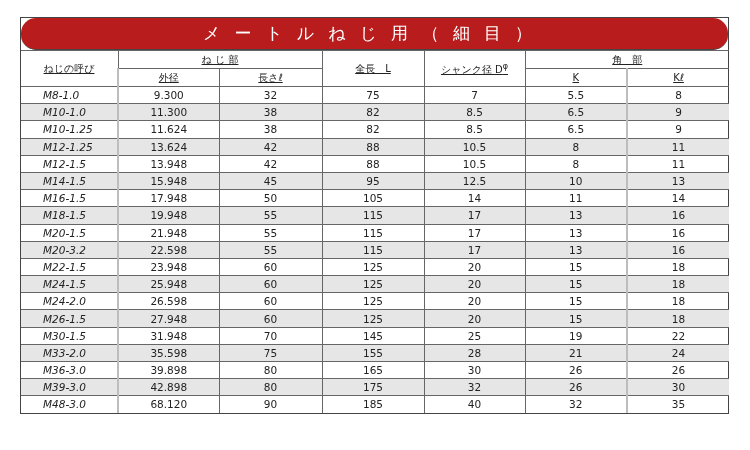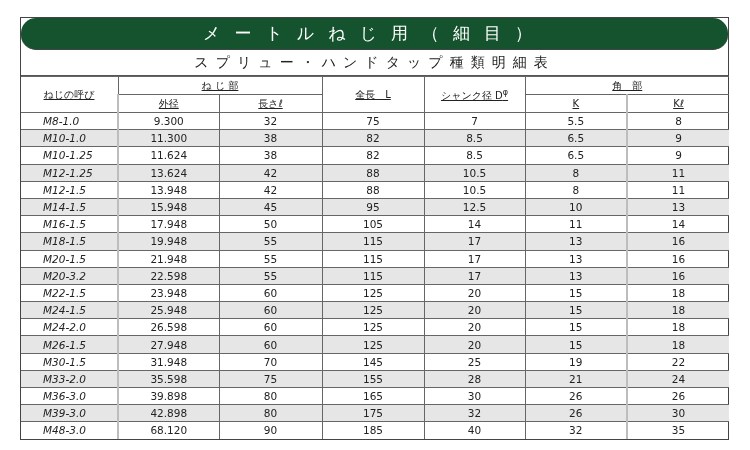--- a/index.html
+++ b/index.html
@@ -1,37 +1,36 @@
 <!DOCTYPE html>
 <html><head>
 <meta charset="utf-8">
 <style>
   html, body { margin:0; padding:0; background:#ffffff; }
   body { width:750px; height:450px; position:relative; font-family:"DejaVu Sans", sans-serif; color:#222; overflow:hidden; }
   .wrap { position:absolute; left:20px; top:17px; width:709px; border:1.5px solid #444; box-sizing:border-box; }
-  .title { height:31px; background:#14532d; color:#fff; text-align:center; font-size:17px; line-height:31px; letter-spacing:14px; border-bottom:1px solid #444;border-radius:15px; }
+  .title { height:31px; background:#b91c1c; color:#fff; text-align:center; font-size:17px; line-height:31px; letter-spacing:14px; border-bottom:1px solid #444;border-radius:15px; }
   .subtitle { height:25px; background:#fff; text-align:center; font-size:14px; line-height:25px; letter-spacing:7px; border-bottom:1px solid #555; }
   table { border-collapse:collapse; width:100%; table-layout:fixed; font-size:10.5px; }
   th, td { border:1px solid #666; padding:0; text-align:center; font-weight:normal; height:16.2px; line-height:16px; }
   th { font-size:10px;text-decoration:underline; }
   .hdr-top th.span2 { height:35px; }
   td.name { text-align:left; padding-left:22px;font-style:italic; }
   tr.alt td { background:#e6e6e6; }
   table tr > *:first-child { border-left:none; }
   table tr > *:last-child { border-right:none; }
   tbody tr:last-child td { border-bottom:none; }
   .thick-l { border-left:2px solid #bdbdbd !important;margin-top:35px; }
   sup { font-size:8px; }
 </style>
 </head>
 <body>
 
 <div class="wrap">
   <div class="title">メートルねじ用（細目）</div>
-  <div class="subtitle">スプリュー・ハンドタップ種類明細表</div>
   <table>
     <colgroup>
       <col style="width:97px">
         <col style="width:101px">
         <col style="width:103px">
         <col style="width:102px">
         <col style="width:101px">
         <col style="width:102px">
         <col style="width:102px">
     </colgroup>

